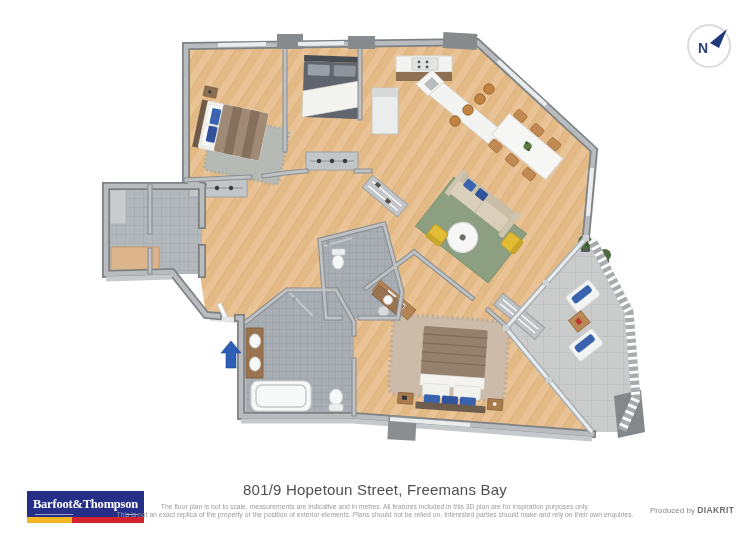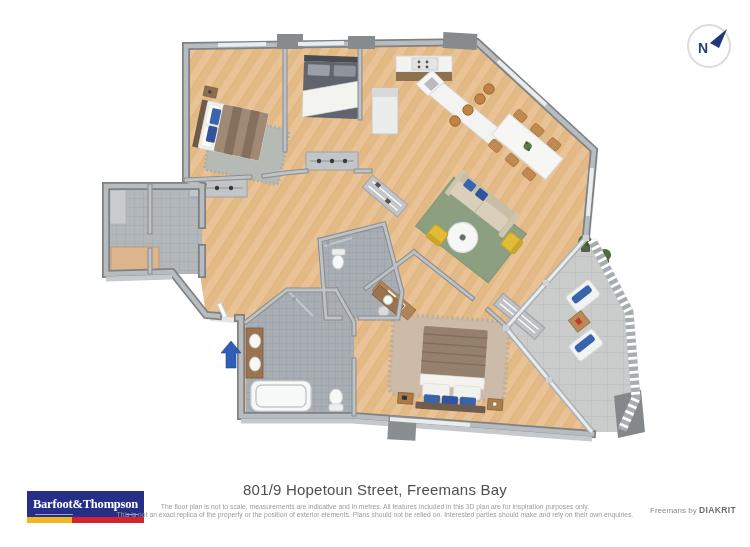--- a/index.html
+++ b/index.html
@@ -320,15 +320,15 @@
 </div>
 
 <div class="footer-title">801/9 Hopetoun Street, Freemans Bay</div>
 
 <div class="disclaimer">
   <div>The floor plan is not to scale, measurements are indicative and in metres. All features included in this 3D plan are for inspiration purposes only.</div>
   <div>This is not an exact replica of the property or the position of exterior elements. Plans should not be relied on. Interested parties should make and rely on their own enquiries.</div>
 </div>
 
 <div class="produced">
-  <span>Freemans by</span>
+  <span>Produced by</span>
   <b>DIAKRIT</b>
 </div>
 
 </body></html>

